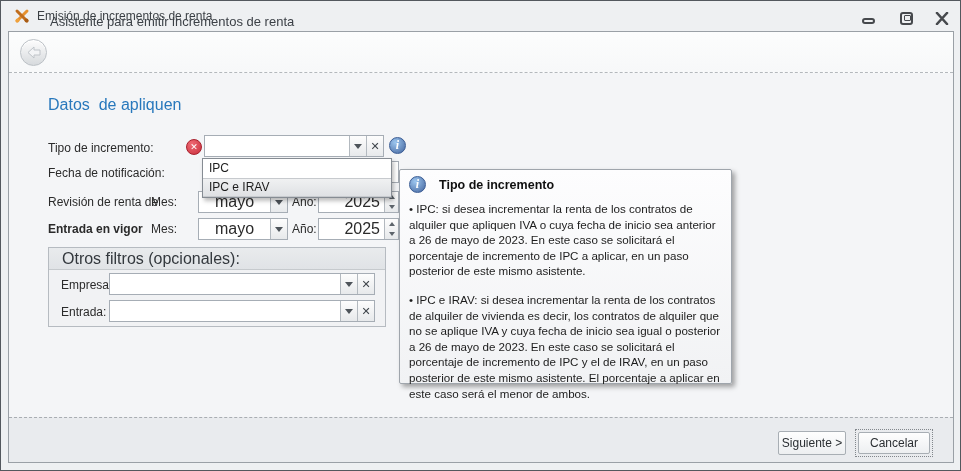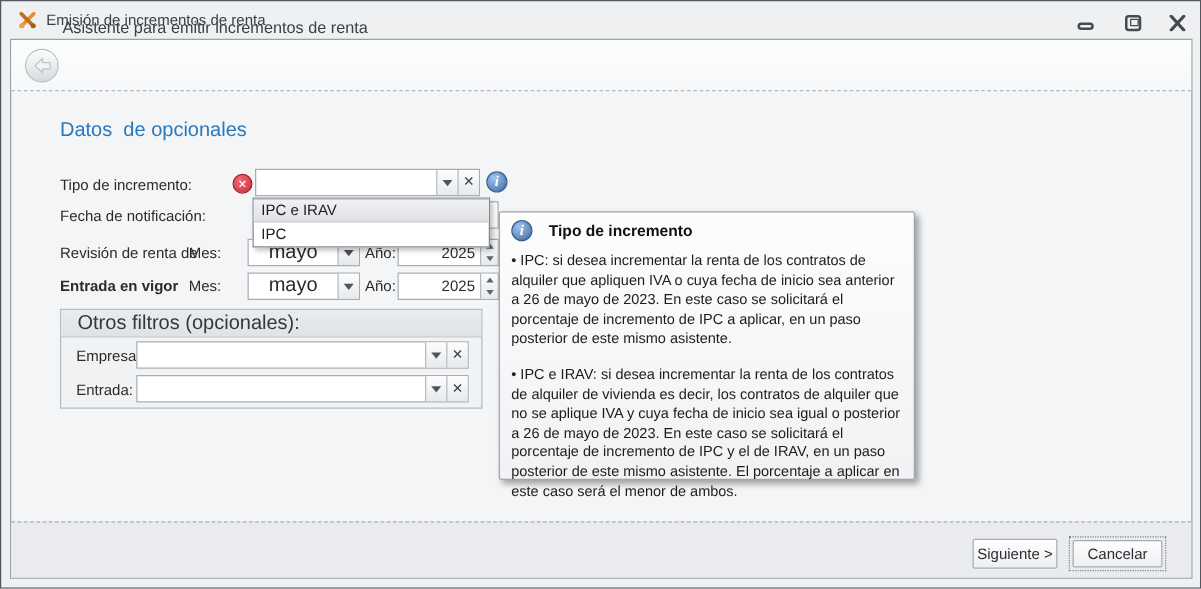--- a/index.html
+++ b/index.html
@@ -41,21 +41,21 @@
   .combo { position:absolute; display:flex; align-items:stretch; background:#fff;
     border:1px solid #a6adb5; height:22px; }
   .combo .val { flex:1; padding:2px 4px; font-size:16px; line-height:16px; white-space:nowrap; overflow:hidden;text-align:center; }
   .cbtn { width:17px; display:flex; align-items:center; justify-content:center;
     background:linear-gradient(#fdfdfd,#e7e9eb); border-left:1px solid #b3b9bf; }
   .caret-down { width:0; height:0; border-left:4px solid transparent; border-right:4px solid transparent; border-top:5px solid #4e545a; }
   .xglyph { font-size:11px; font-weight:bold; color:#3f454b; line-height:1; }
 
   .spin { position:absolute; display:flex; align-items:stretch; background:#fff;
     border:1px solid #a6adb5; height:22px; }
-  .spin .val { flex:1; padding:2px 4px; font-size:12px; line-height:16px; text-align:right; }
+  .spin .val { flex:1; padding:2px 4px; font-size:16px; line-height:16px; text-align:right; }
   .stepper { width:14px; display:flex; flex-direction:column; border-left:1px solid #b3b9bf;
     background:linear-gradient(#fdfdfd,#e7e9eb); }
   .stepper .s { flex:1; display:flex; align-items:center; justify-content:center; }
   .tri-up { width:0; height:0; border-left:3.5px solid transparent; border-right:3.5px solid transparent; border-bottom:4px solid #5d646b; }
   .tri-dn { width:0; height:0; border-left:3.5px solid transparent; border-right:3.5px solid transparent; border-top:4px solid #5d646b; }
 
   .error-icon { position:absolute; left:185px; top:138px; width:16px; height:16px; border-radius:50%;
     background:radial-gradient(circle at 35% 30%, #ef6a74, #c92f3c); border:1px solid #a8202c;
     color:#fff; font-size:9px; font-weight:bold; display:flex; align-items:center; justify-content:center; }
   .info-icon { width:17px; height:17px; border-radius:50%;
@@ -131,41 +131,41 @@
 
   <div class="wizard-header">
     <div class="back-btn">
       <svg width="14" height="13" viewBox="0 0 14 13">
         <polygon points="1,6.5 7,1 7,4 13,4 13,9 7,9 7,12" fill="#f3f4f6" stroke="#bfc4c9" stroke-width="1"></polygon>
       </svg>
     </div>
   </div>
   <span class="wizard-title">Asistente para emitir incrementos de renta</span>
 
-  <div class="section-title">Datos  de opcionales</div>
+  <div class="section-title">Datos  de apliquen</div>
 
   <span class="flabel" style="left:47px; top:140px;">Tipo de incremento:</span>
   <span class="error-icon">✕</span>
   <div class="combo" style="left:203px; top:134px; width:180px;">
     <span class="val"></span>
     <span class="cbtn">
         <span class="caret-down"></span>
       </span>
     <span class="cbtn">
         <span class="xglyph">✕</span>
       </span>
   </div>
   <span class="info-icon info-main">i</span>
 
   <span class="flabel" style="left:47px; top:165px;">Fecha de notificación:</span>
   <div class="date-edit-sliver"></div>
 
   <div class="dropdown">
+    <div class="dd-item">IPC</div>
     <div class="dd-item highlight">IPC e IRAV</div>
-    <div class="dd-item">IPC</div>
   </div>
 
   <span class="flabel" style="left:47px; top:194px;">Revisión de renta de</span>
   <span class="flabel" style="left:150px; top:194px;">Mes:</span>
   <div class="combo" style="left:197px; top:190px; width:90px;">
     <span class="val">mayo</span>
     <span class="cbtn">
         <span class="caret-down"></span>
       </span>
   </div>

